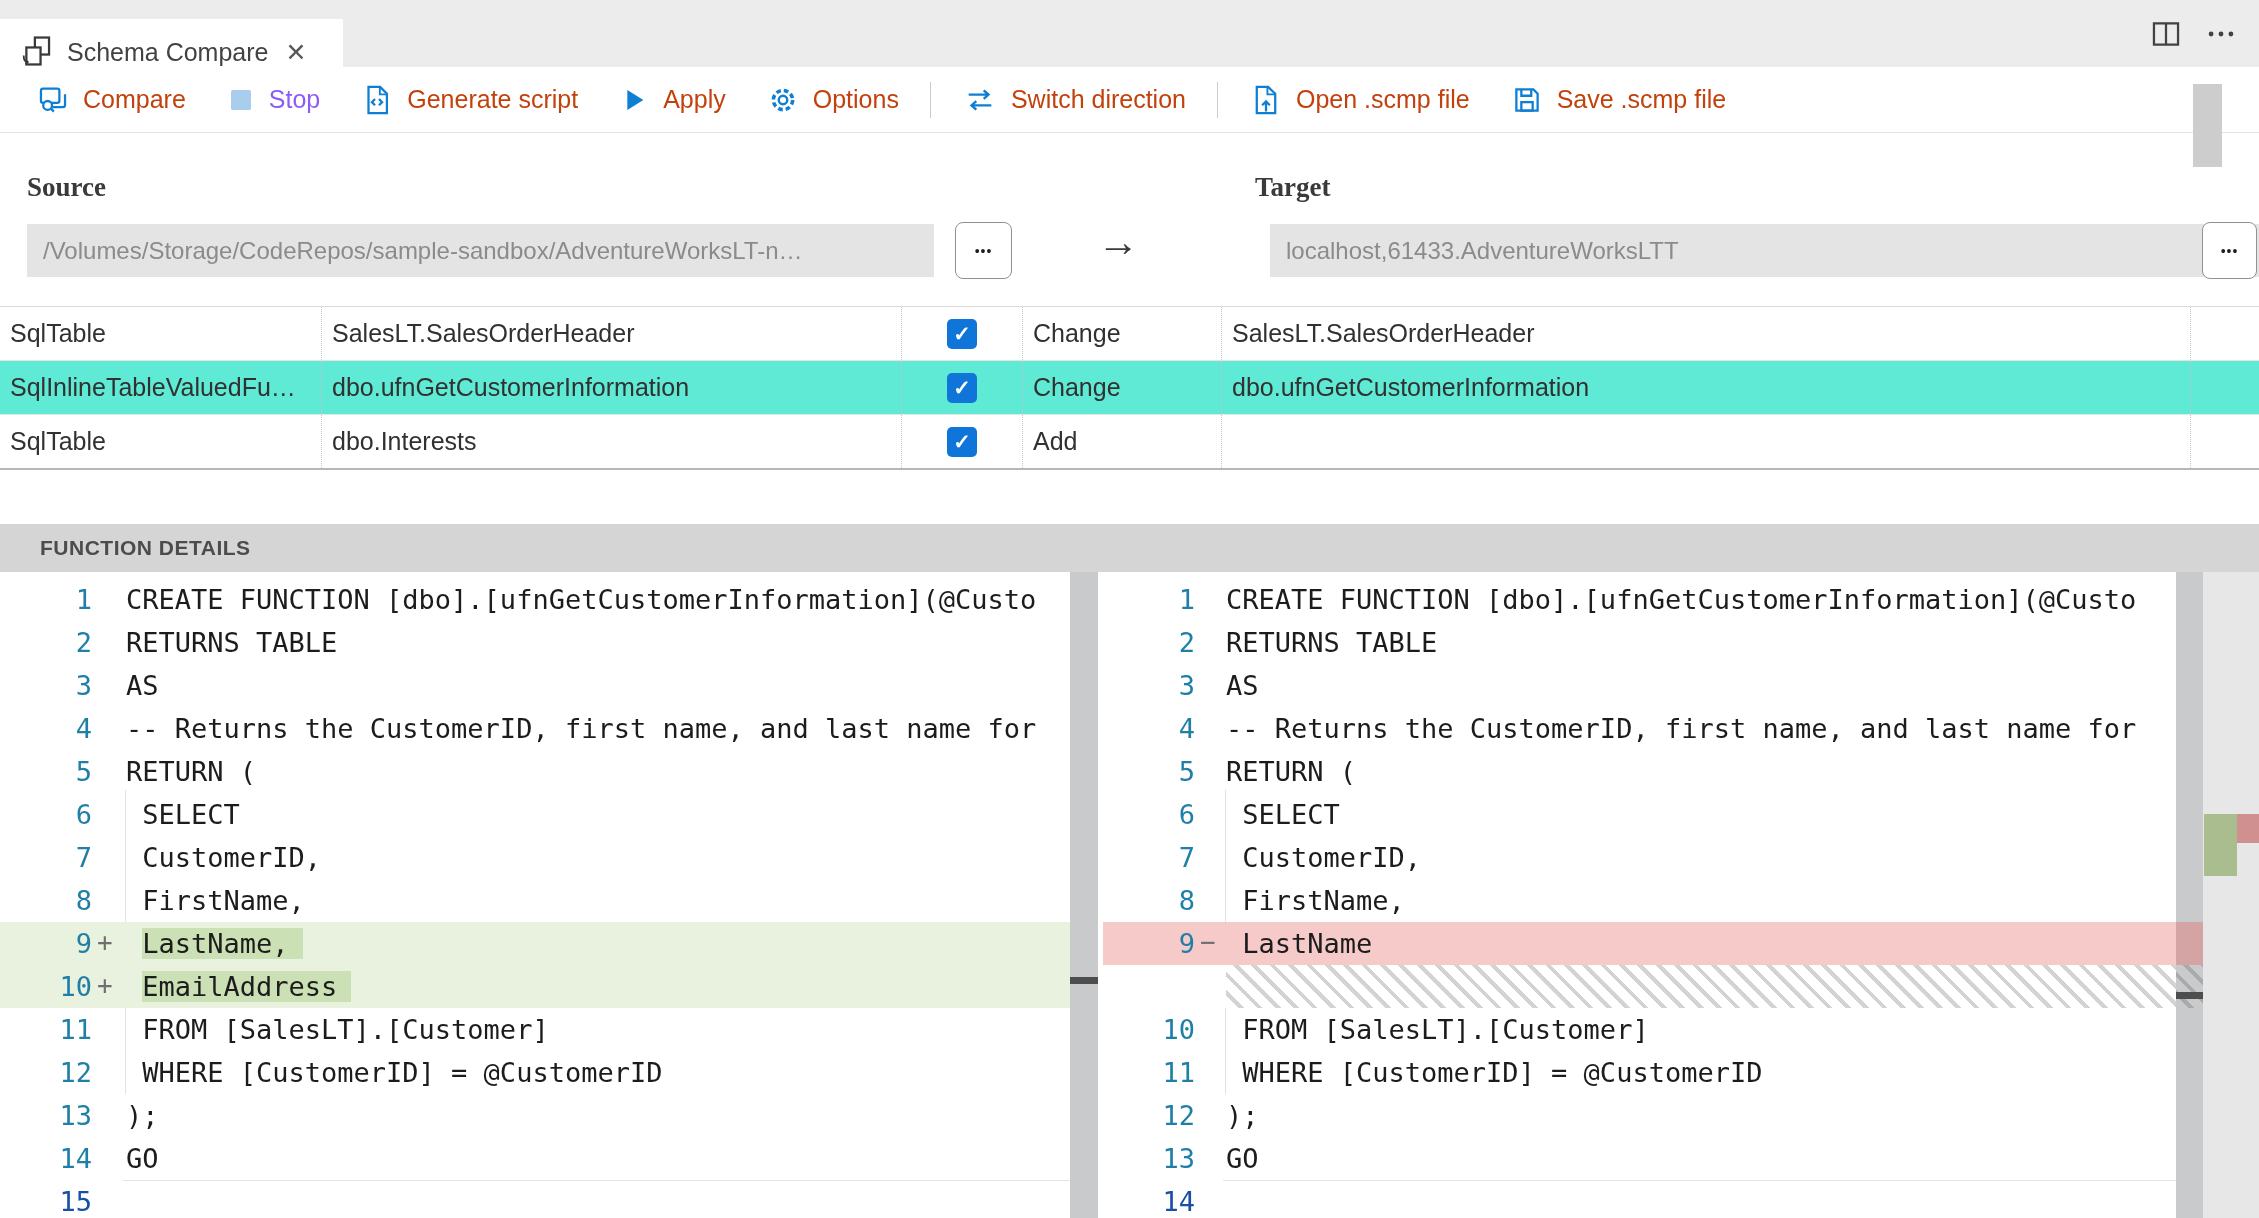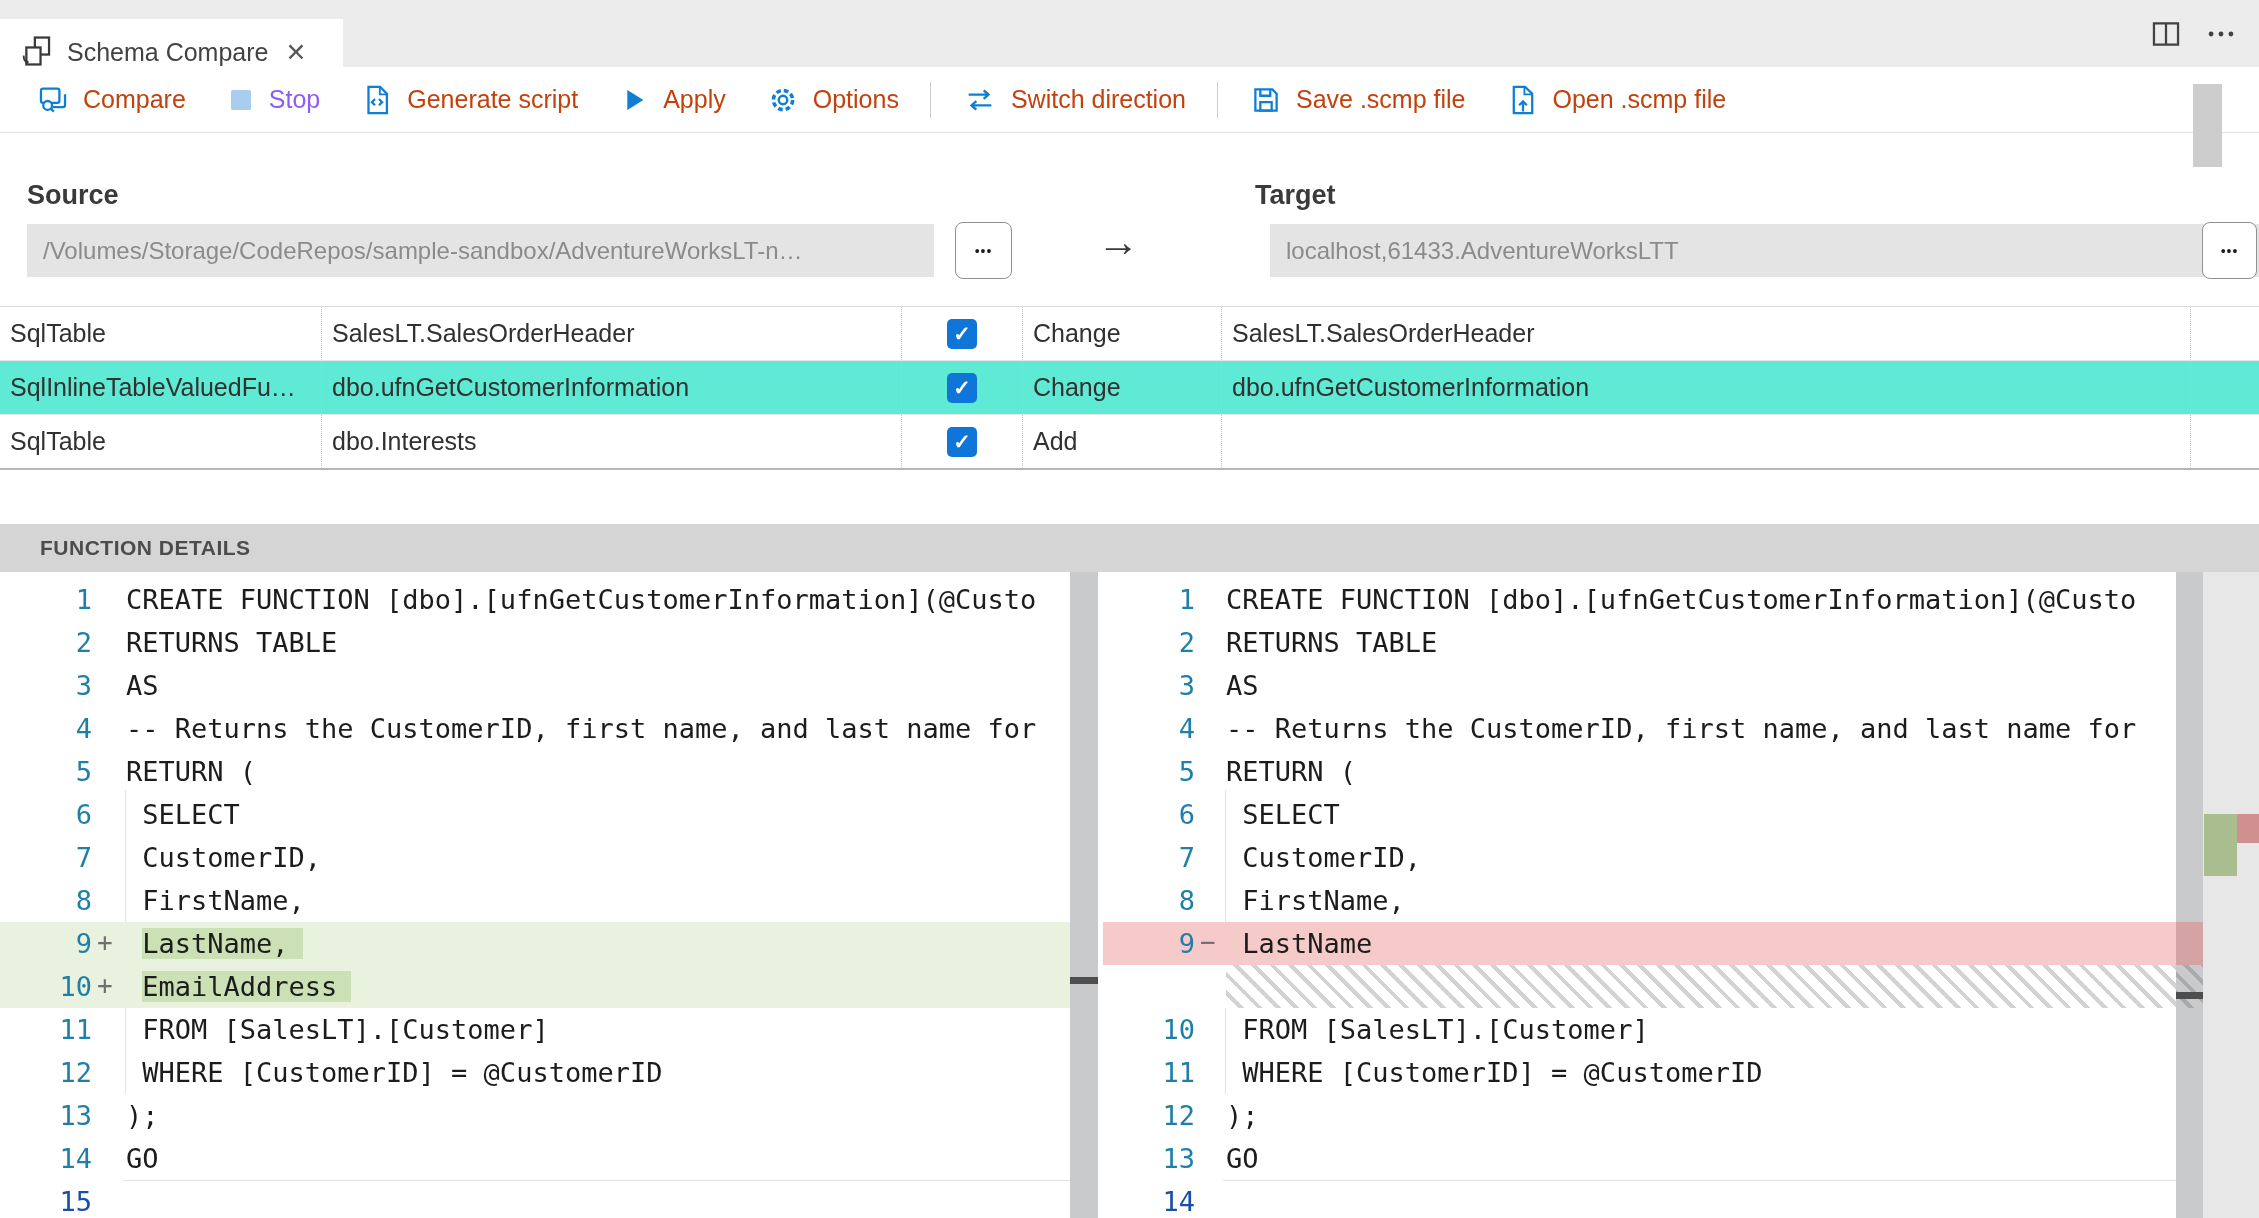--- a/index.html
+++ b/index.html
@@ -19,21 +19,21 @@
   .toolbar{position:absolute;top:67px;left:0;width:2259px;height:66px;background:#fff;
            border-bottom:1px solid #e2e2e2;display:flex;align-items:center;padding-left:16px;box-sizing:border-box;}
   .titem{display:flex;align-items:center;gap:13px;padding:0 20px;height:100%;cursor:pointer;background:none;border:none;}
   .titem .lbl{font-size:25px;color:#c2410c;white-space:nowrap;}
   .titem.disabled .lbl{color:#8b5cf6;}
   .titem svg{display:block;}
   .tsep{width:1px;height:36px;background:#cccccc;margin:0 11px;}
 
   
   .connect{position:absolute;top:134px;left:0;width:2259px;height:172px;background:#fff;}
-  .sec-label{position:absolute;top:46px;font-size:27px;font-weight:bold;color:#3a3a3a;}
+  .sec-label{position:absolute;top:38px;font-size:27px;font-weight:bold;color:#3a3a3a;font-family:Liberation Serif, serif;}
   #srcLabel{left:27px;} #tgtLabel{left:1255px;}
   .pathbox{position:absolute;top:90px;height:53px;background:#e4e4e4;color:#8b8b8b;font-size:24px;
            line-height:53px;padding:0 16px;box-sizing:border-box;white-space:nowrap;overflow:hidden;}
   #srcInput{left:27px;width:907px;}
   #tgtInput{left:1270px;width:1012px;}
   .browse{position:absolute;top:88px;width:57px;height:57px;background:#fff;border:1px solid #919191;
           border-radius:8px;font-size:14px;letter-spacing:1px;color:#1e1e1e;display:flex;align-items:center;
           justify-content:center;cursor:pointer;}
   #srcBrowse{left:955px;}
   #tgtBrowse{left:2202px;width:55px;}
@@ -182,36 +182,36 @@
             <path d="M4 8.2h13.5M14.6 5.2l3.4 3-3.4 3"></path>
             <path d="M20 15.8H6.5M9.4 12.8l-3.4 3 3.4 3"></path>
           </svg>
         </span>
         <span class="lbl">Switch direction</span>
       </button>
       <div class="tsep"></div>
       <button class="titem">
         <span>
           <svg width="34" height="34" viewBox="0 0 24 24" fill="none" stroke="#0f7ed5" stroke-width="1.6">
+            <path d="M5.5 2.8h8L18.5 7.6V21.2H5.5z"></path>
+            <path d="M13 3v5h5.3" stroke-width="1.3"></path>
+            <path d="M12 20.2v-7M9.3 15.7 12 13l2.7 2.7"></path>
+          </svg>
+        </span>
+        <span class="lbl">Open .scmp file</span>
+      </button>
+      <button class="titem">
+        <span>
+          <svg width="34" height="34" viewBox="0 0 24 24" fill="none" stroke="#0f7ed5" stroke-width="1.6">
             <path d="M4.5 4.5h12l3 3v12h-15z"></path>
             <path d="M8 4.5v4.5h7V4.5"></path>
             <rect x="8" y="13.5" width="8" height="6"></rect>
           </svg>
         </span>
         <span class="lbl">Save .scmp file</span>
-      </button>
-      <button class="titem">
-        <span>
-          <svg width="34" height="34" viewBox="0 0 24 24" fill="none" stroke="#0f7ed5" stroke-width="1.6">
-            <path d="M5.5 2.8h8L18.5 7.6V21.2H5.5z"></path>
-            <path d="M13 3v5h5.3" stroke-width="1.3"></path>
-            <path d="M12 20.2v-7M9.3 15.7 12 13l2.7 2.7"></path>
-          </svg>
-        </span>
-        <span class="lbl">Open .scmp file</span>
       </button>
     </div>
 
   <div class="connect">
     <div class="sec-label" id="srcLabel">Source</div>
     <div class="pathbox" id="srcInput">/Volumes/Storage/CodeRepos/sample-sandbox/AdventureWorksLT-n…</div>
     <button class="browse" id="srcBrowse">•••</button>
     <div class="dir-arrow">→</div>
     <div class="sec-label" id="tgtLabel">Target</div>
     <div class="pathbox" id="tgtInput">localhost,61433.AdventureWorksLTT</div>

